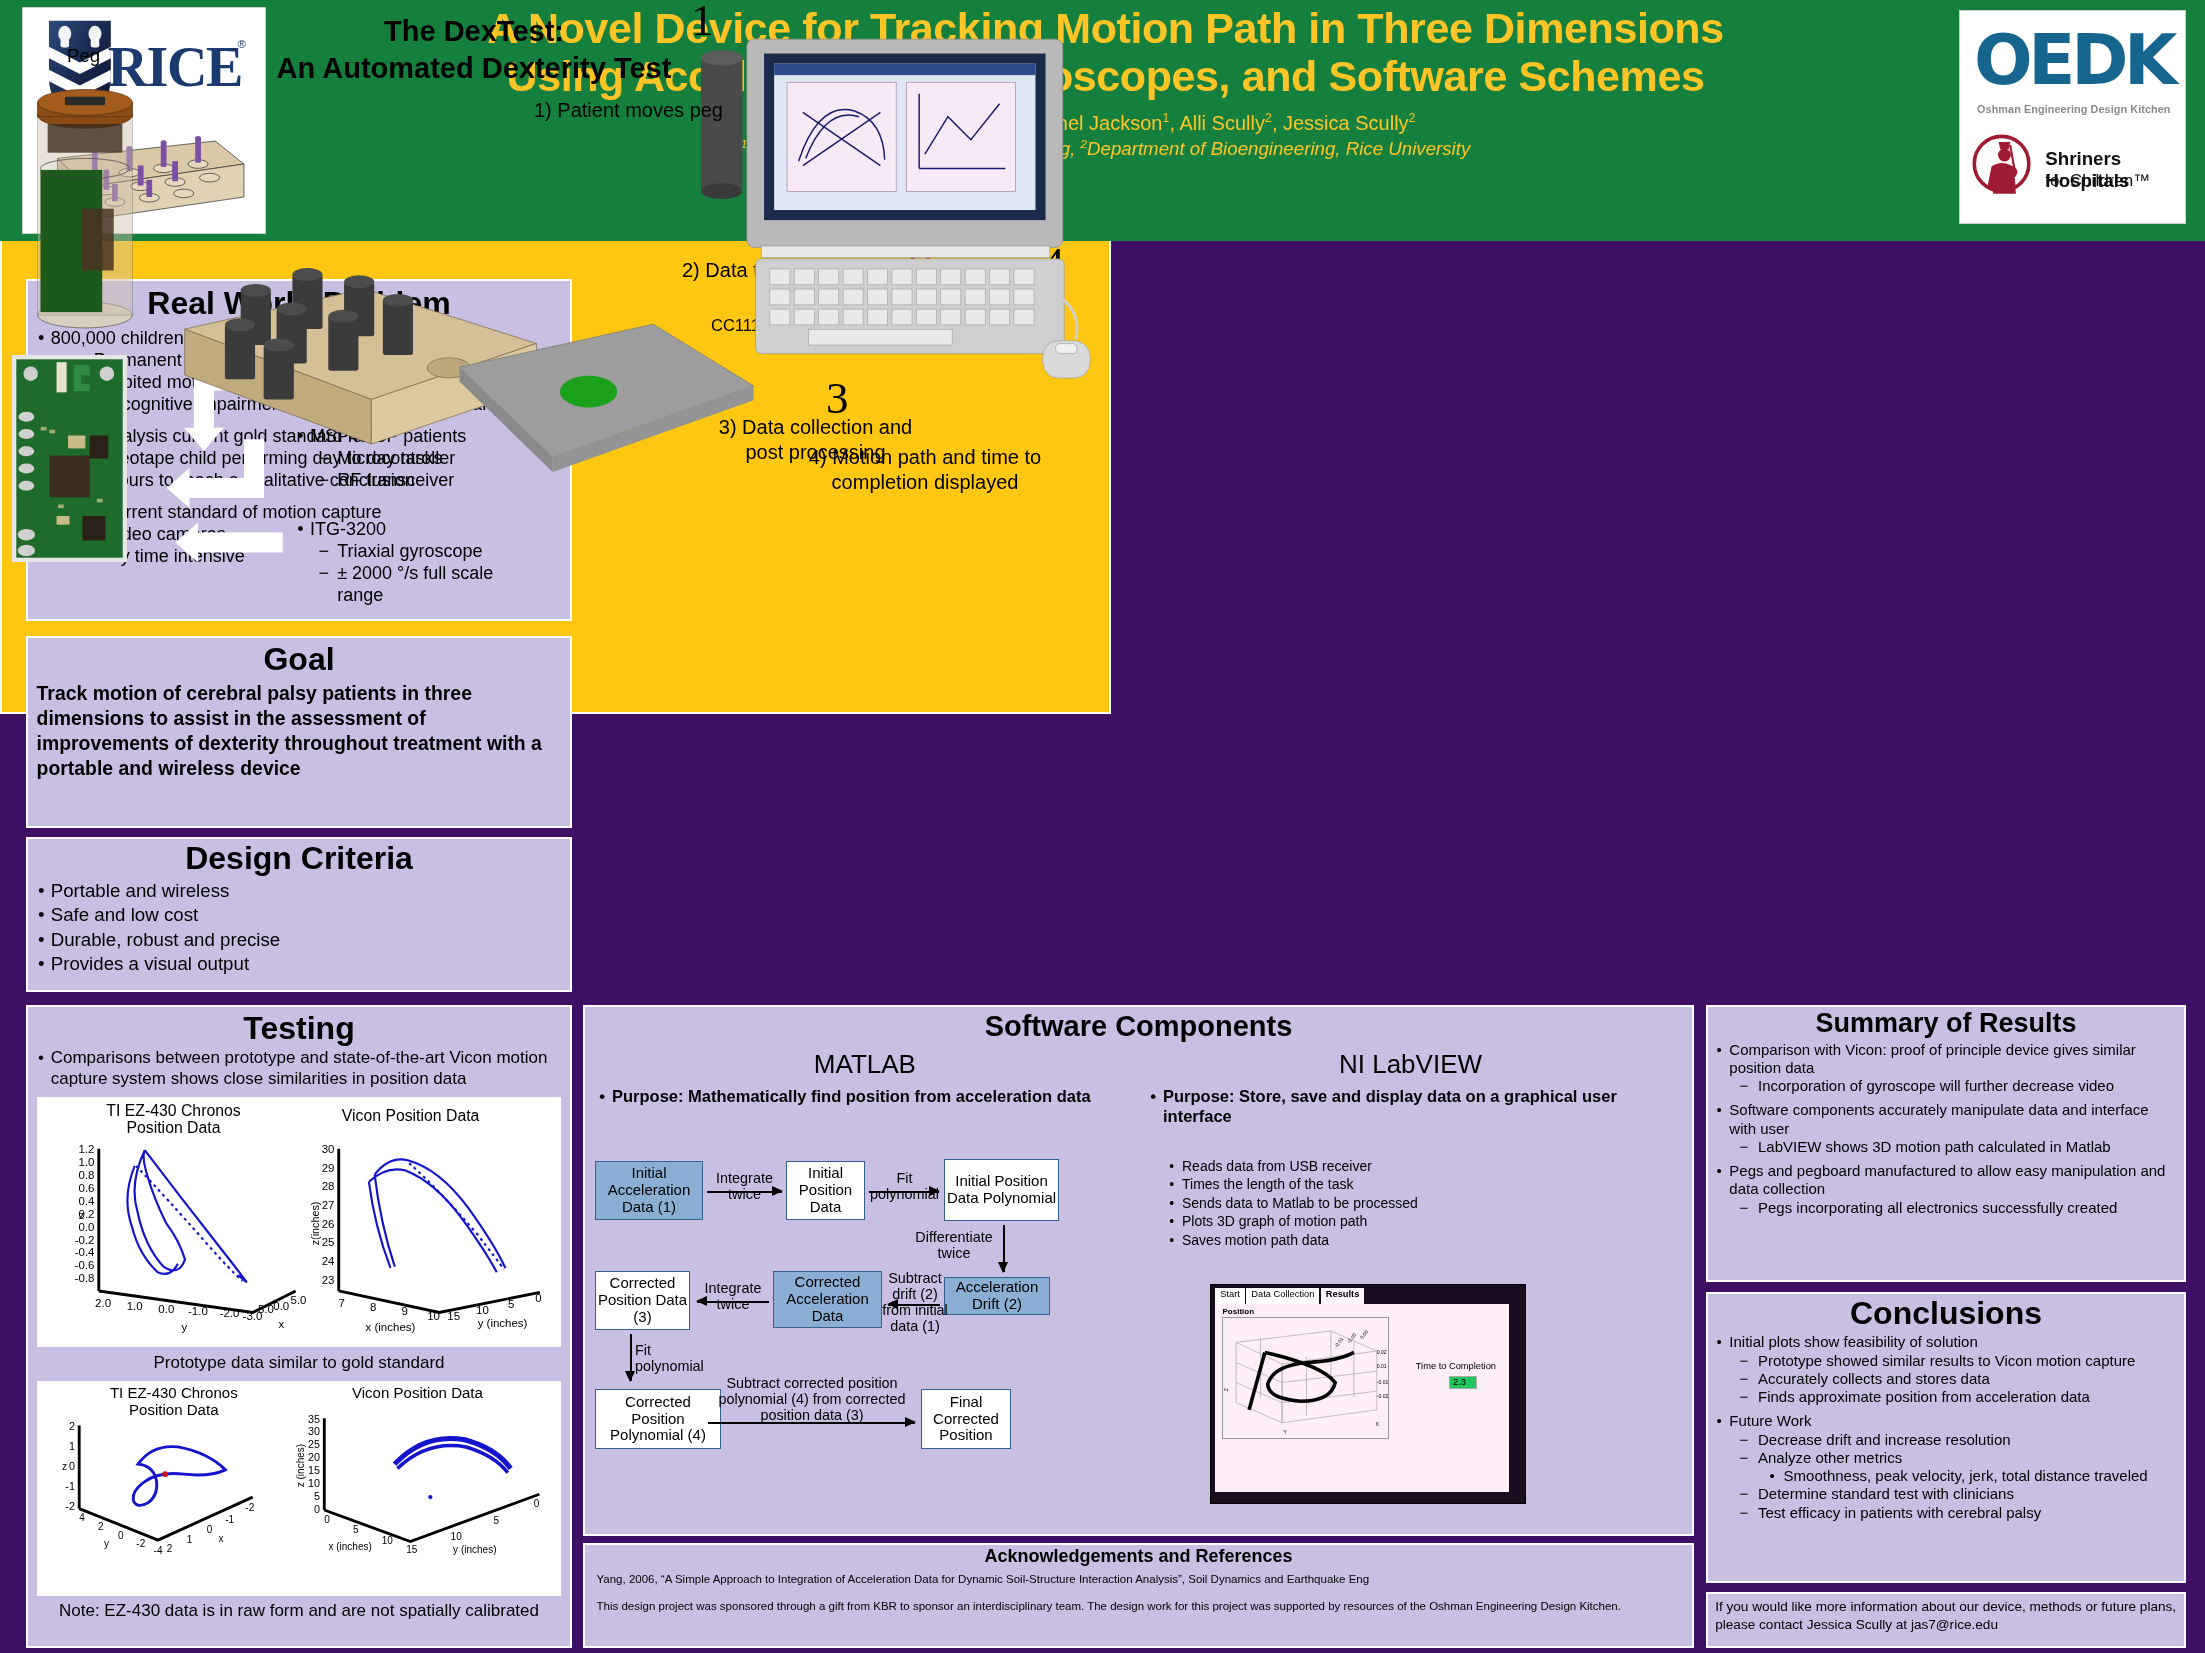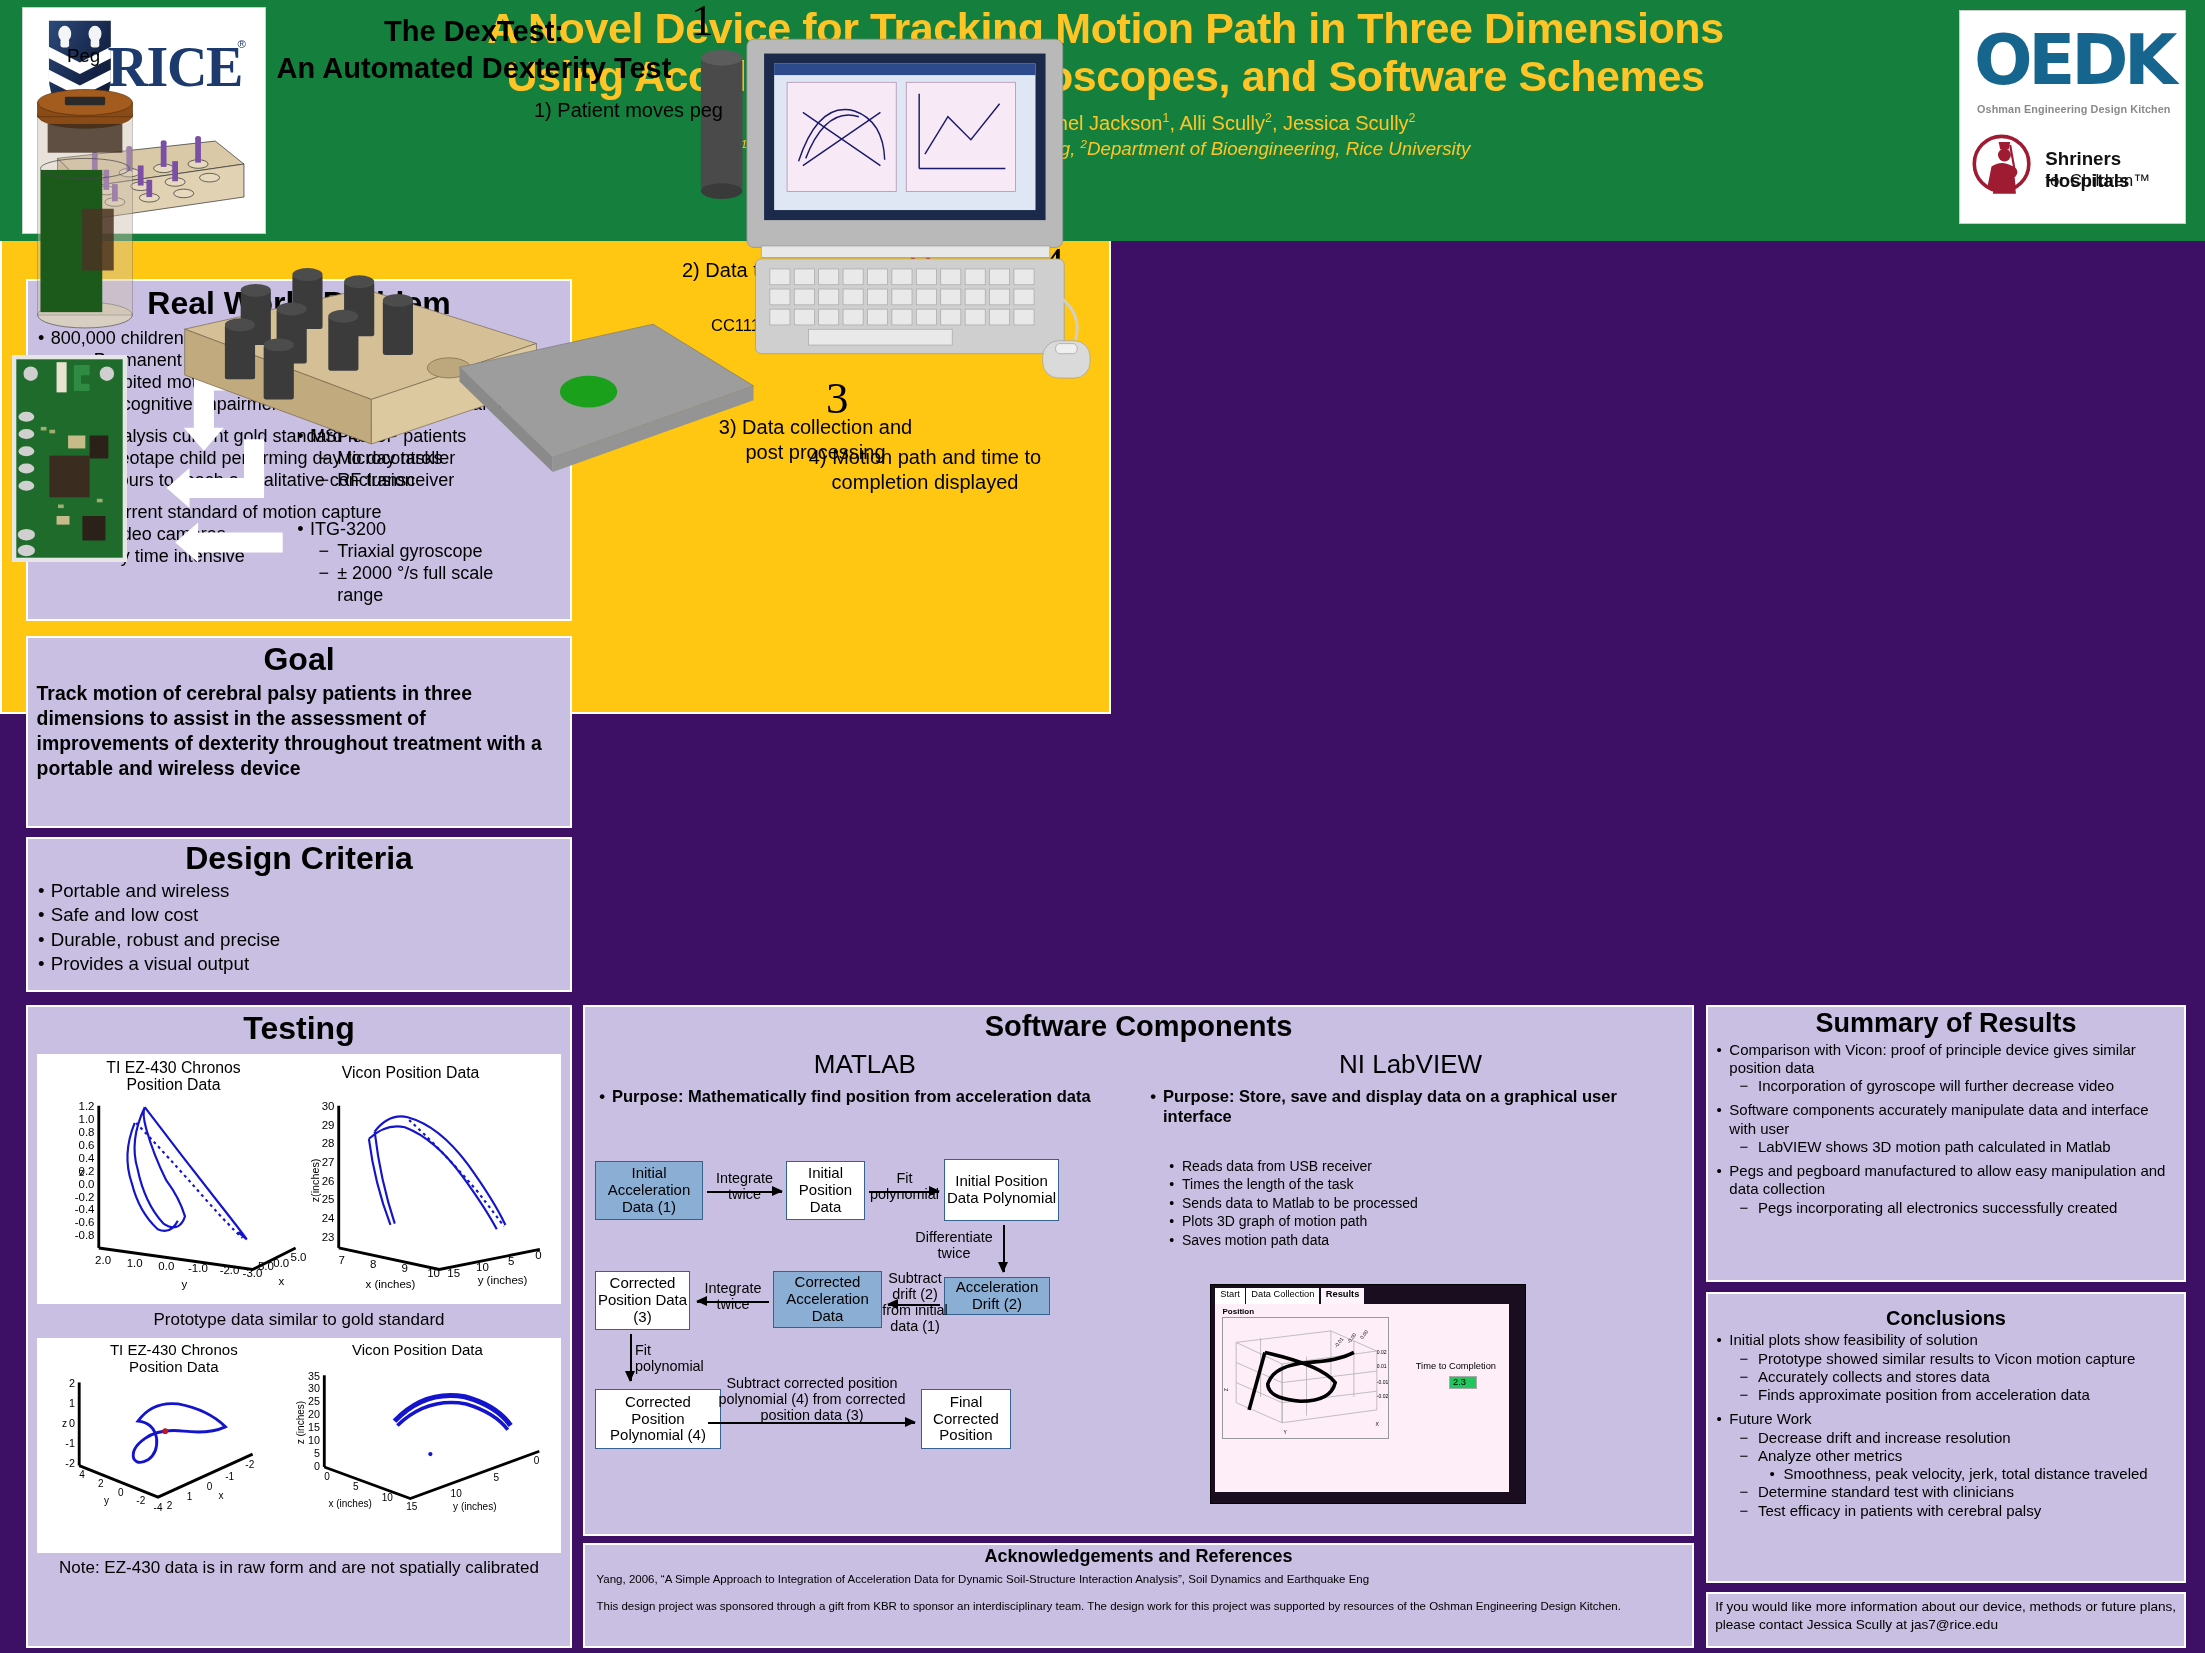--- a/index.html
+++ b/index.html
@@ -103,21 +103,21 @@
   #p-ack { left: 583px; top: 1543px; width: 1111px; height: 105px; }
   #p-ack .panel-title { font-size: 18px; padding-top: 1.4px; }
   .ack-text { font-size: 11.5px; color:#000; padding: 4.3px 11.5px 0 11.5px; line-height:1.25; }
 
   
   #p-summary { left: 1706px; top: 1005px; width: 480px; height: 277px; }
   #p-concl   { left: 1706px; top: 1292px; width: 480px; height: 291px; }
   #p-contact { left: 1706px; top: 1592px; width: 480px; height: 56px; }
   #p-summary .panel-title { font-size: 27px; padding-top: 1.4px; }
   #p-summary .panel-body { font-size: 15px; padding: 1.4px 5.7px 0 4.3px; }
-  #p-concl .panel-title { font-size: 20px; padding-top: 13px; text-align: center; }
+  #p-concl .panel-title { font-size: 32px; padding-top: 1px; text-align: center; }
   #p-concl .panel-body { font-size: 15px; padding: 1.4px 5.7px 0 4.3px; }
   #p-contact .panel-body { font-size: 13.6px; padding: 4.3px 7.2px 0 7.2px; line-height:1.3; }
 
   
   .lv-inset { position:absolute; background:#1a0d20; border:0.7px solid #000; }
   .lv-tabs { position:absolute; left: 4.3px; top: 2.9px; height: 16px; display:flex; gap:1.4px; }
   .lv-tab { background:#ffffff; font-size: 9.3px; padding: 1.4px 5px 0.7px 5px; color:#000; }
   .lv-tab.sel { background:#fdf3fb; font-weight:600; }
   .lv-pane { position:absolute; left: 4.3px; top: 18.7px; right: 16px; bottom: 11.5px; background:#fdeef8; }
   .lv-lbl { position:absolute; left: 7.2px; top: 2.9px; font-size: 8px; font-weight:700; color:#000; }
@@ -261,20 +261,25 @@
         <li>Portable and wireless</li>
         <li>Safe and low cost</li>
         <li>Durable, robust and precise</li>
         <li>Provides a visual output</li>
       </ul>
     </div>
   </div>
 
   <div class="panel" id="p-testing">
     <div class="panel-title">Testing</div>
+    <div class="panel-body">
+      <ul class="b">
+          <li>Comparisons between prototype and state-of-the-art Vicon motion capture system shows close similarities in position data</li>
+        </ul>
+    </div>
 
     <div class="plotbox" style="height:250px; margin-top:7.2px;">
       <svg width="523" height="250" viewBox="0 0 728 348">
         <text x="190" y="26" font-size="22" text-anchor="middle" font-family="Liberation Sans">TI EZ-430 Chronos</text>
         <text x="190" y="50" font-size="22" text-anchor="middle" font-family="Liberation Sans">Position Data</text>
         <text x="520" y="34" font-size="22" text-anchor="middle" font-family="Liberation Sans">Vicon Position Data</text>
 
         <g stroke="#000" stroke-width="4" fill="none">
           <path d="M86 72 L86 270"></path>
             <path d="M86 270 L300 300 L360 270"></path>

